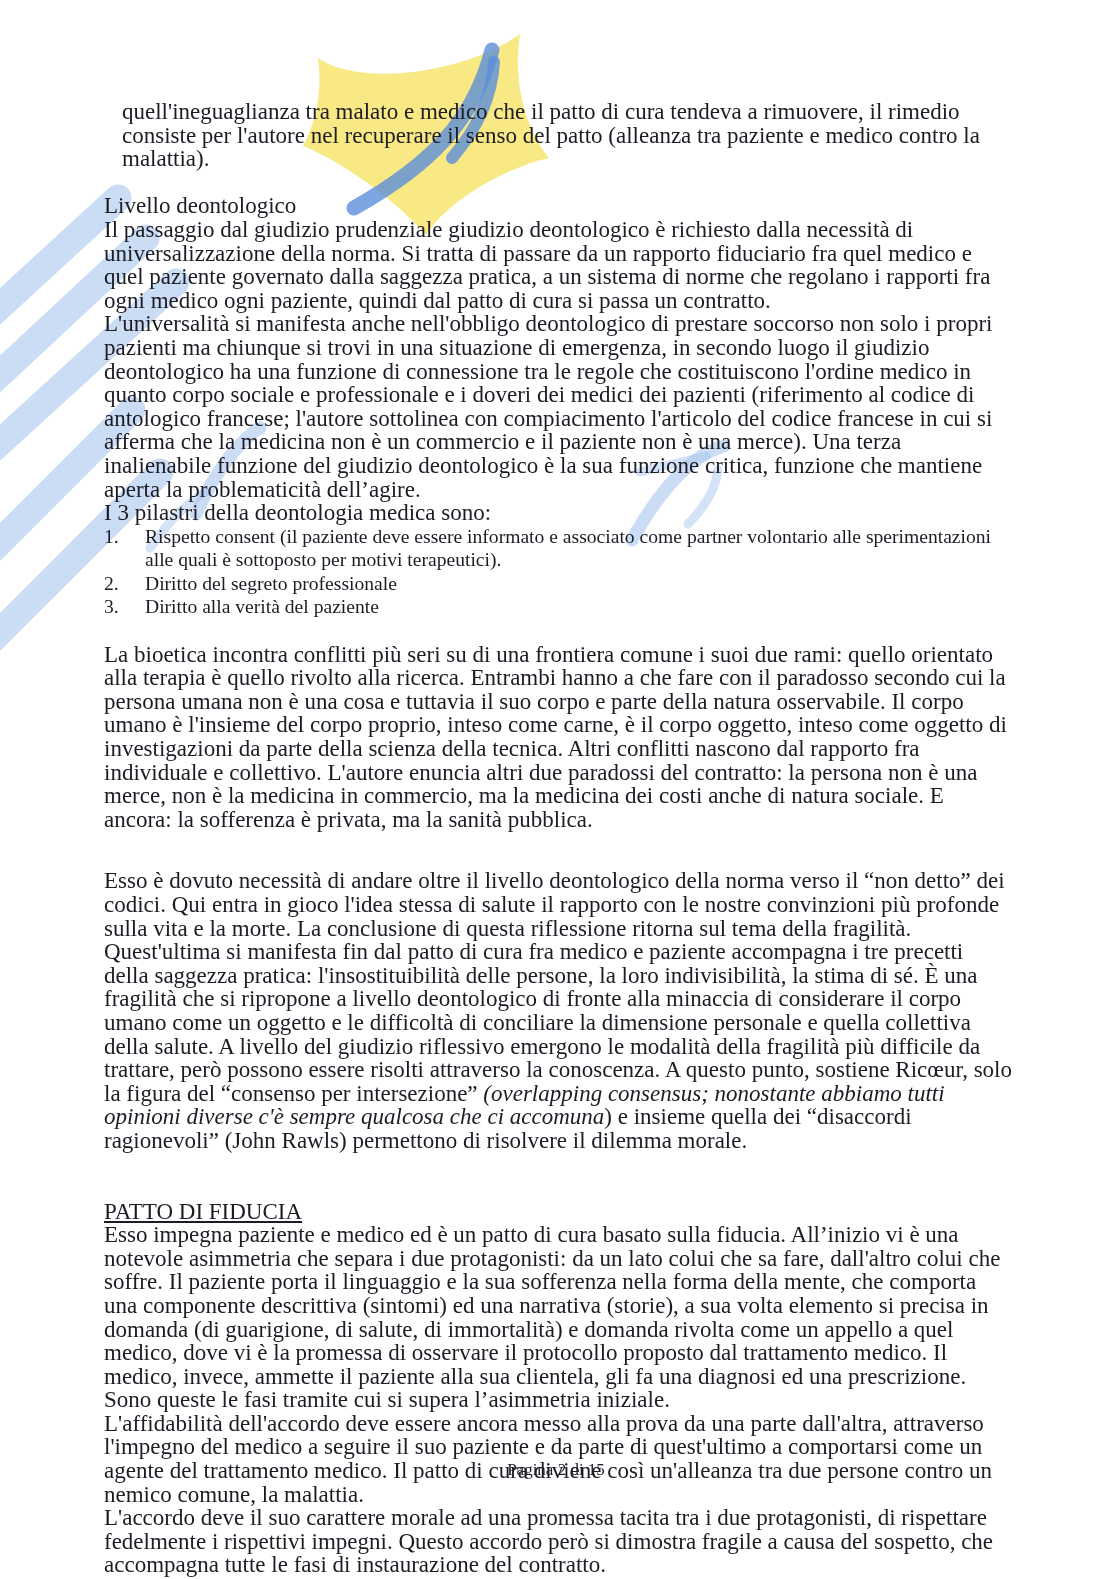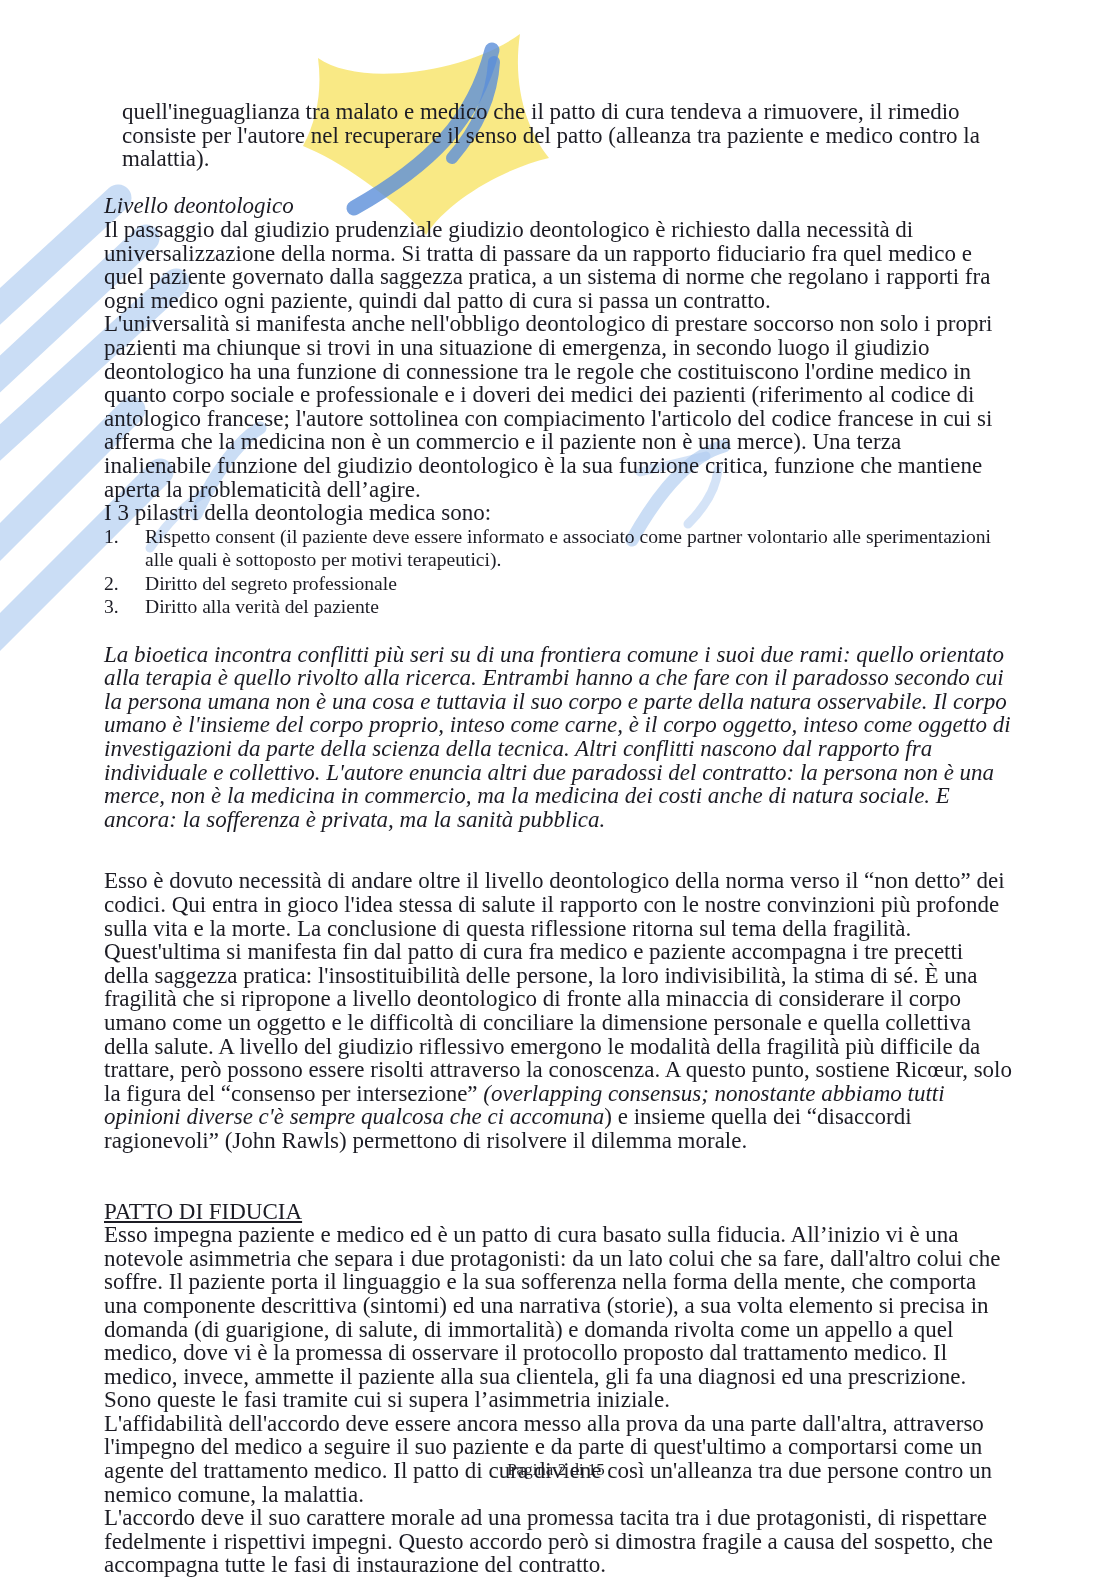--- a/index.html
+++ b/index.html
@@ -19,22 +19,22 @@
   .wm-stroke-mid{stroke-width:13px;}
   .wm-stroke-thin{stroke-width:9px;opacity:.5;}
   .wm-swoosh{fill:none;stroke-linecap:round;opacity:.8;}
   
   .page-content{
     position:absolute;left:104px;top:100px;width:908px;z-index:1;
     font-size:19.6px;line-height:23.6px;
   }
   p,h2,h3{margin:0;padding:0;font-size:23px;line-height:23.6px;font-weight:normal;}
   .indent{margin-left:18px;}
-  .h-italic{font-style:italic;}
-  .p-italic{font-style:italic;}
+  .h-italic{}
+  .p-italic{}
   .h-underline{text-decoration:underline;}
   .gap{height:23.6px;}
   .gap-lg{height:38px;}
   .gap-2{height:47px;}
   .doc-list{margin:0;}
   .doc-list-item{display:flex;}
   .doc-list-num{flex:0 0 41px;}
   .doc-list-text{flex:1;}
   .run-italic{font-style:italic;}
   .page-footer{

